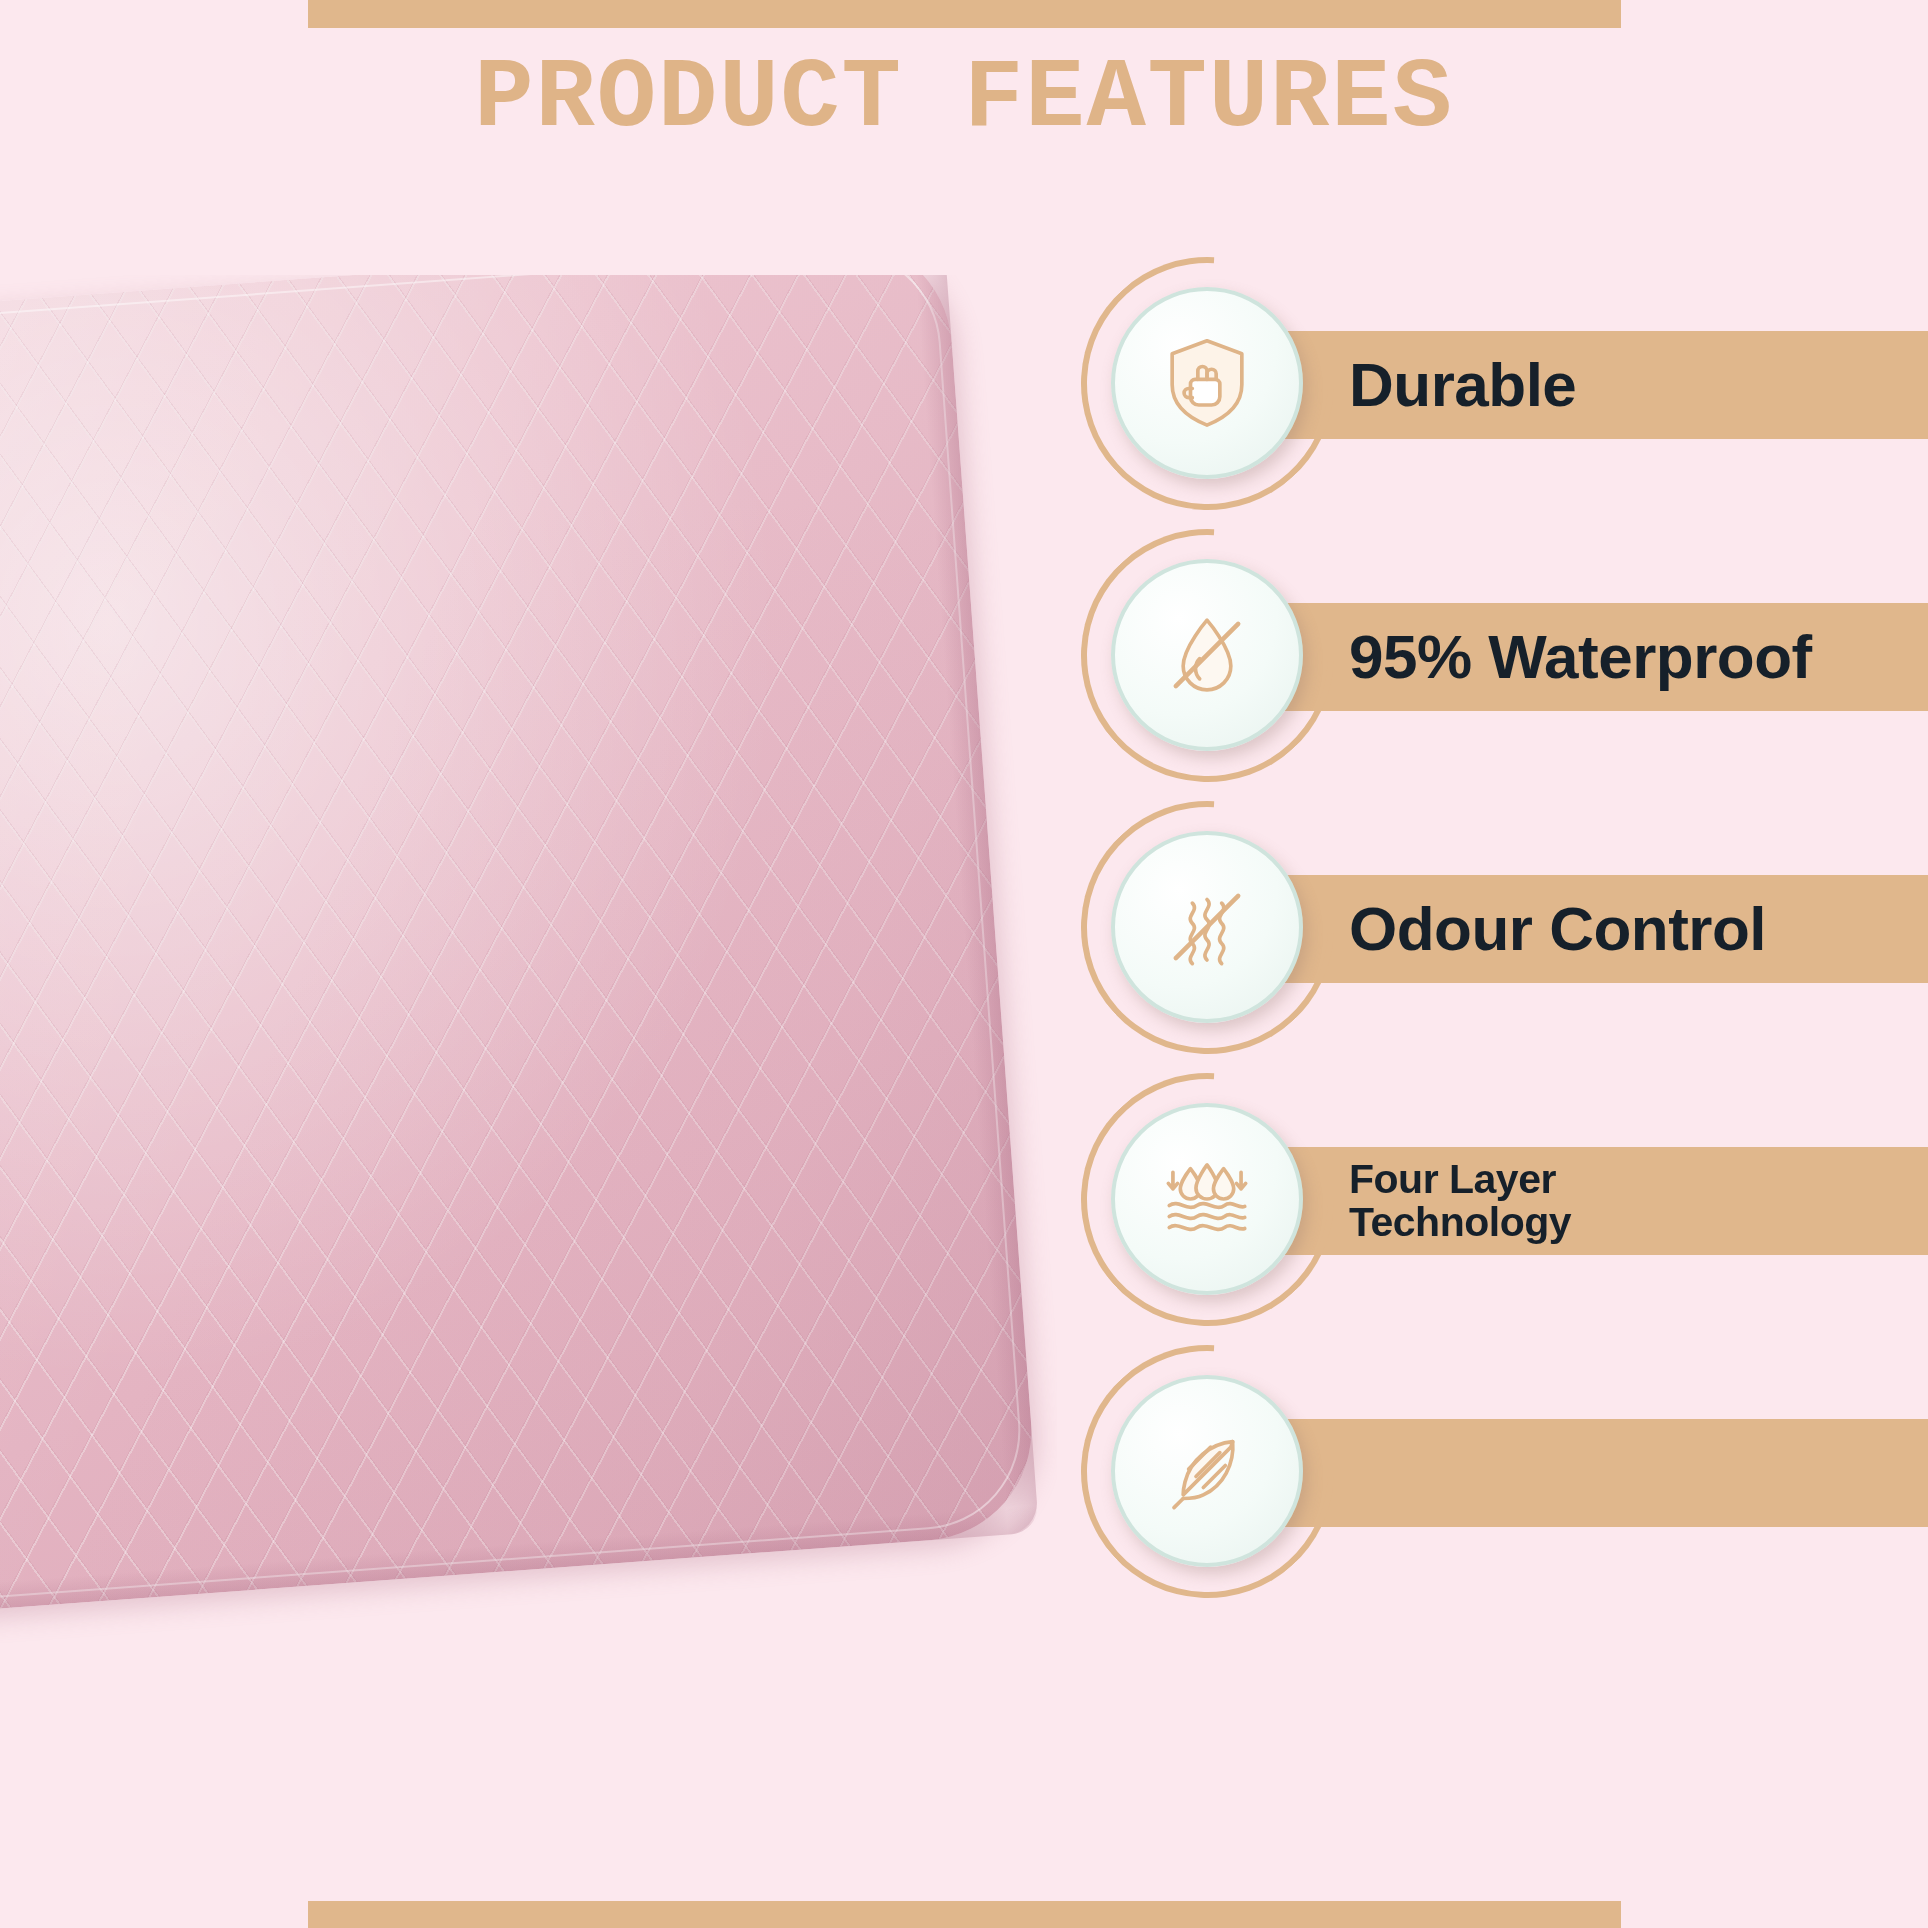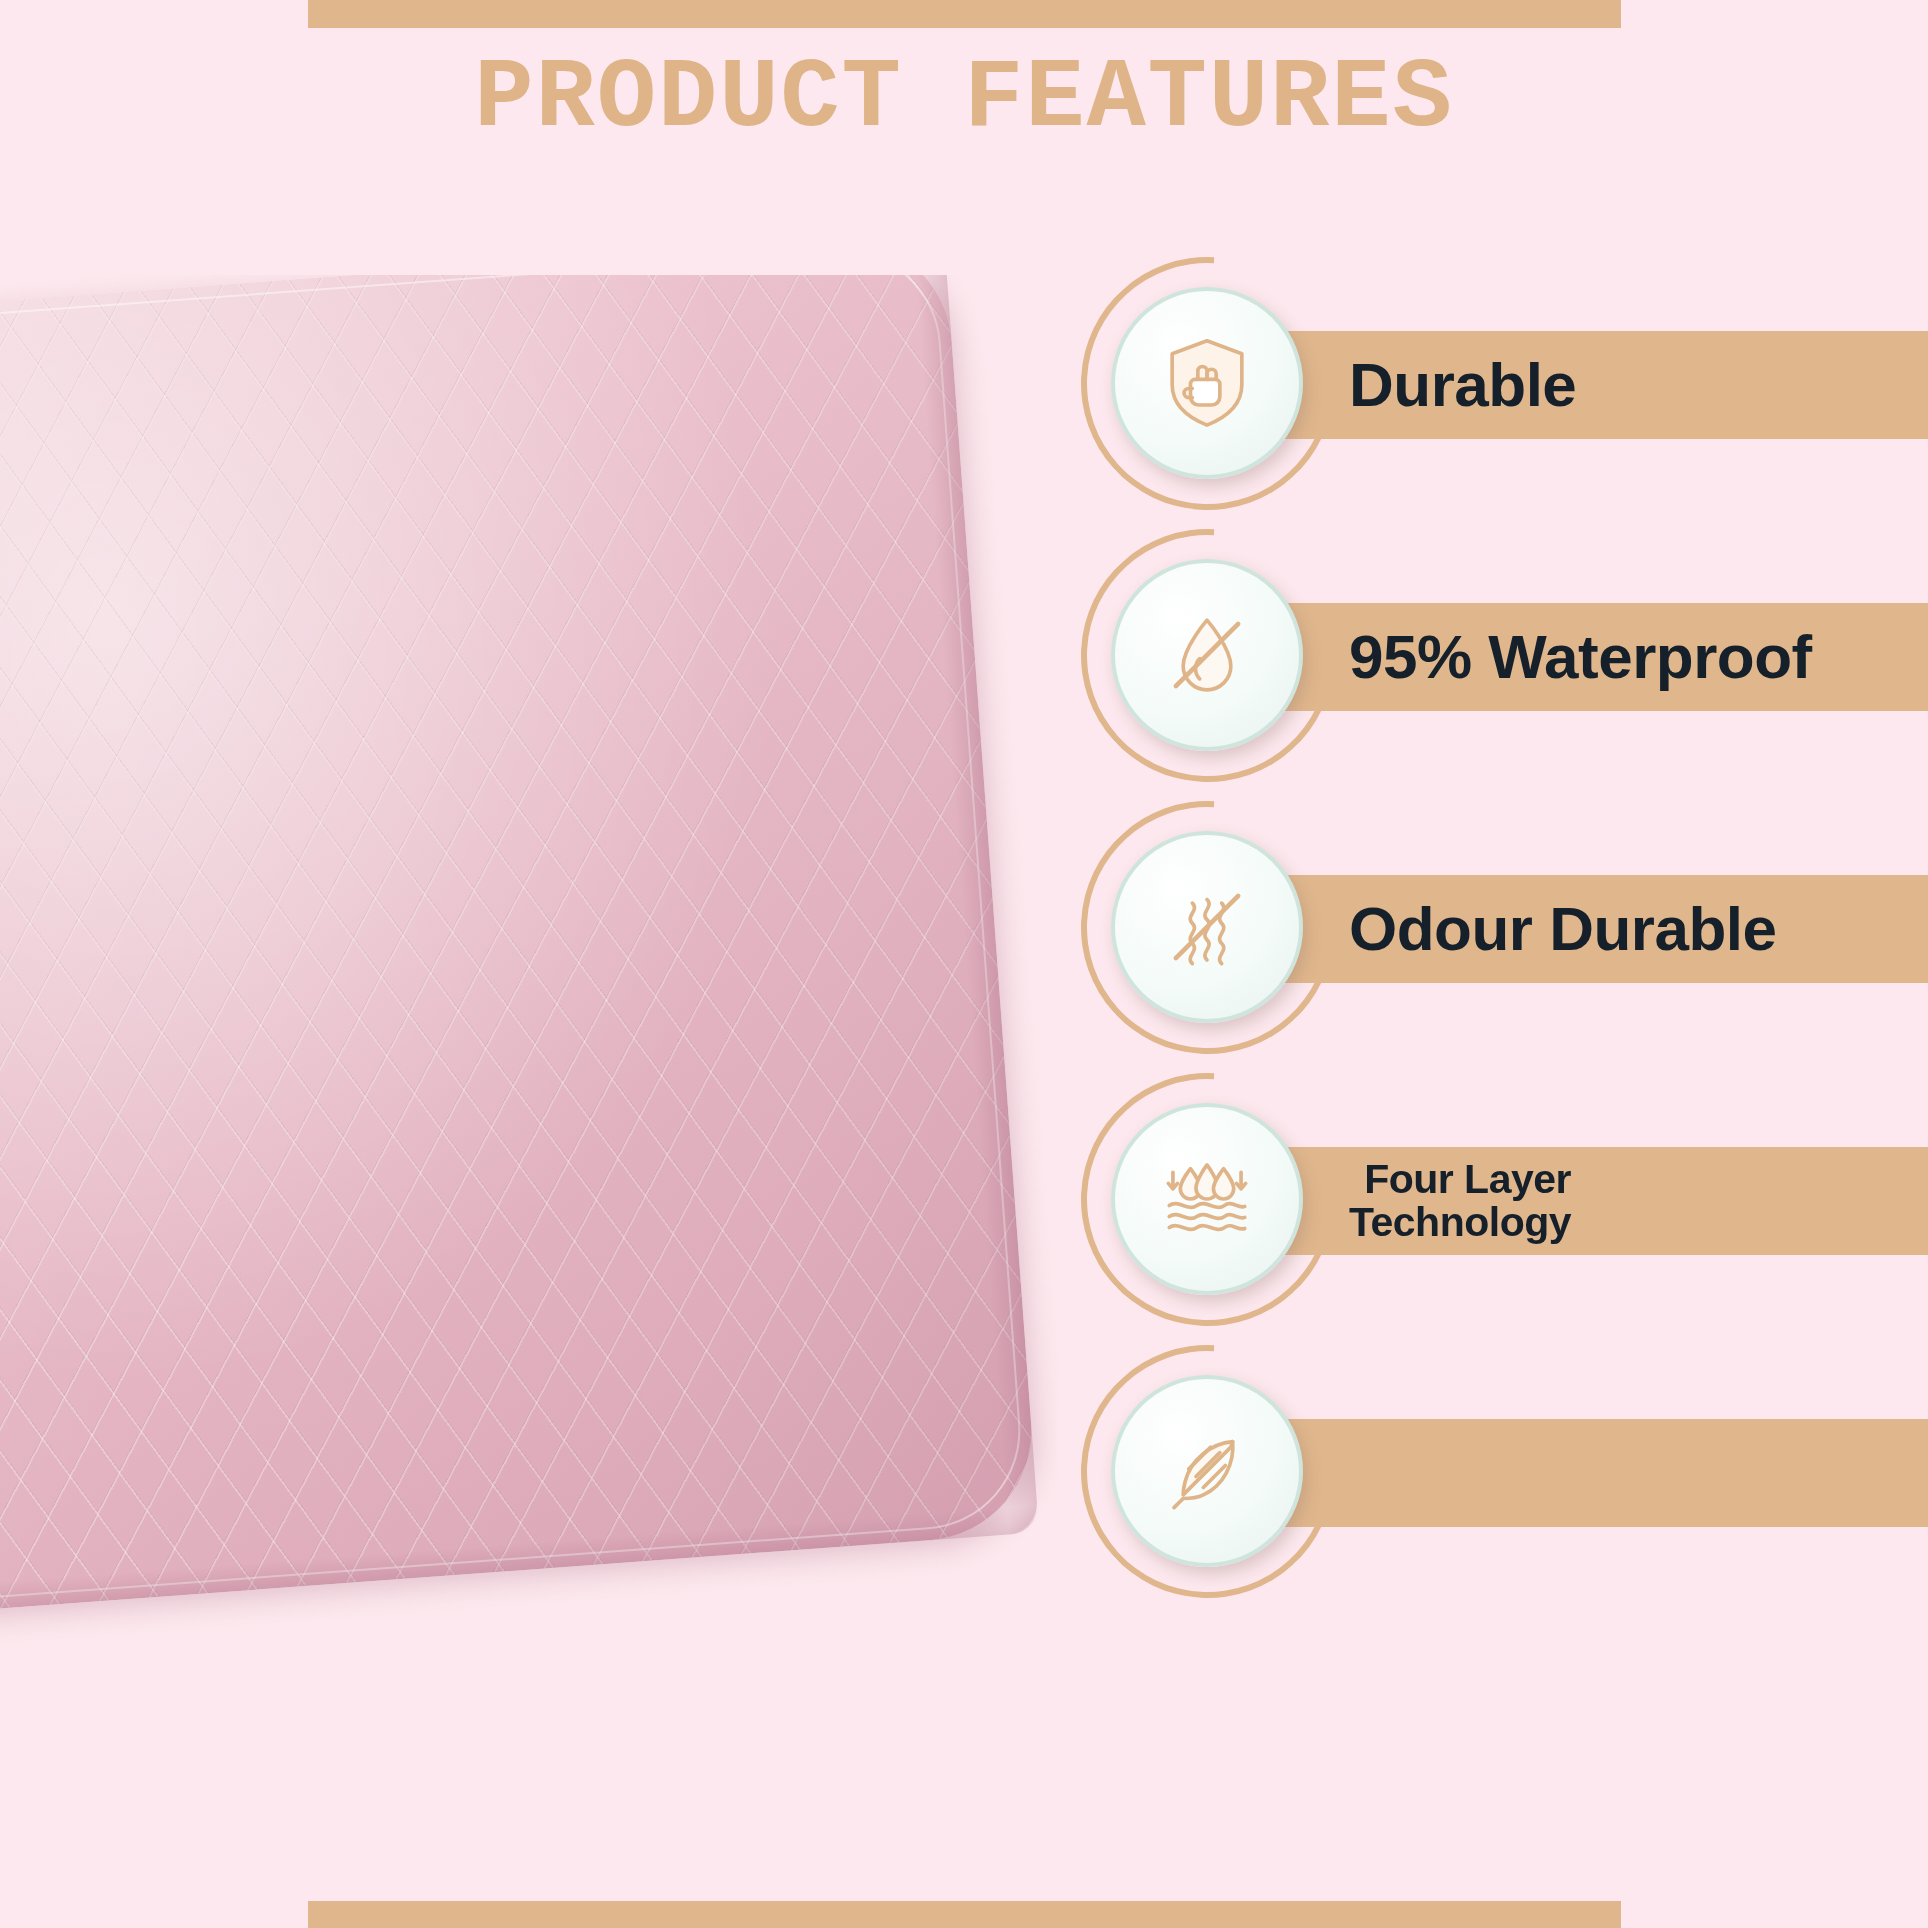--- a/index.html
+++ b/index.html
@@ -137,21 +137,20 @@
     width: 569px;
     height: 108px;
     display: flex;
     align-items: center;
     font-size: 62px;
     line-height: 1.04;
     font-weight: bold;
     color: #16202a;
     letter-spacing: -0.5px;
     white-space: pre-line;
-    text-align: right;
   }
   .feature.two-line .label {
     font-size: 41px;
   }
 
   
   .badge-wrap {
     position: absolute;
     left: 0px;
     top: 0px;
@@ -242,21 +241,21 @@
       <div class="badge-ring"></div>
       <div class="badge">
         <svg width="110" height="110" viewBox="0 0 120 120" fill="none" stroke="#dfb488" stroke-width="4" stroke-linecap="round" stroke-linejoin="round">
           <path d="M44 34 c8 8 -8 14 0 22 c8 8 -8 14 0 22 c8 8 -8 14 0 22"></path>
           <path d="M60 30 c8 8 -8 14 0 22 c8 8 -8 14 0 22 c8 8 -8 14 0 22"></path>
           <path d="M76 34 c8 8 -8 14 0 22 c8 8 -8 14 0 22 c8 8 -8 14 0 22"></path>
           <line x1="26" y1="94" x2="94" y2="26" stroke-width="5"></line>
         </svg>
       </div>
     </div>
-    <div class="label">Odour Durable</div>
+    <div class="label">Odour Control</div>
   </div>
 
   <div class="feature two-line">
     <div class="pill"></div>
     <div class="badge-wrap">
       <div class="badge-ring"></div>
       <div class="badge">
         <svg width="116" height="116" viewBox="0 0 126 126" fill="none" stroke="#dfb488" stroke-width="4" stroke-linecap="round" stroke-linejoin="round">
           <path d="M45 30 C45 30 34 44 34 52 a11 11 0 0 0 22 0 C56 44 45 30 45 30 Z" fill="#fdf8f1"></path>
           <path d="M63 26 C63 26 51 42 51 51 a12 12 0 0 0 24 0 C75 42 63 26 63 26 Z" fill="#fdf8f1"></path>

